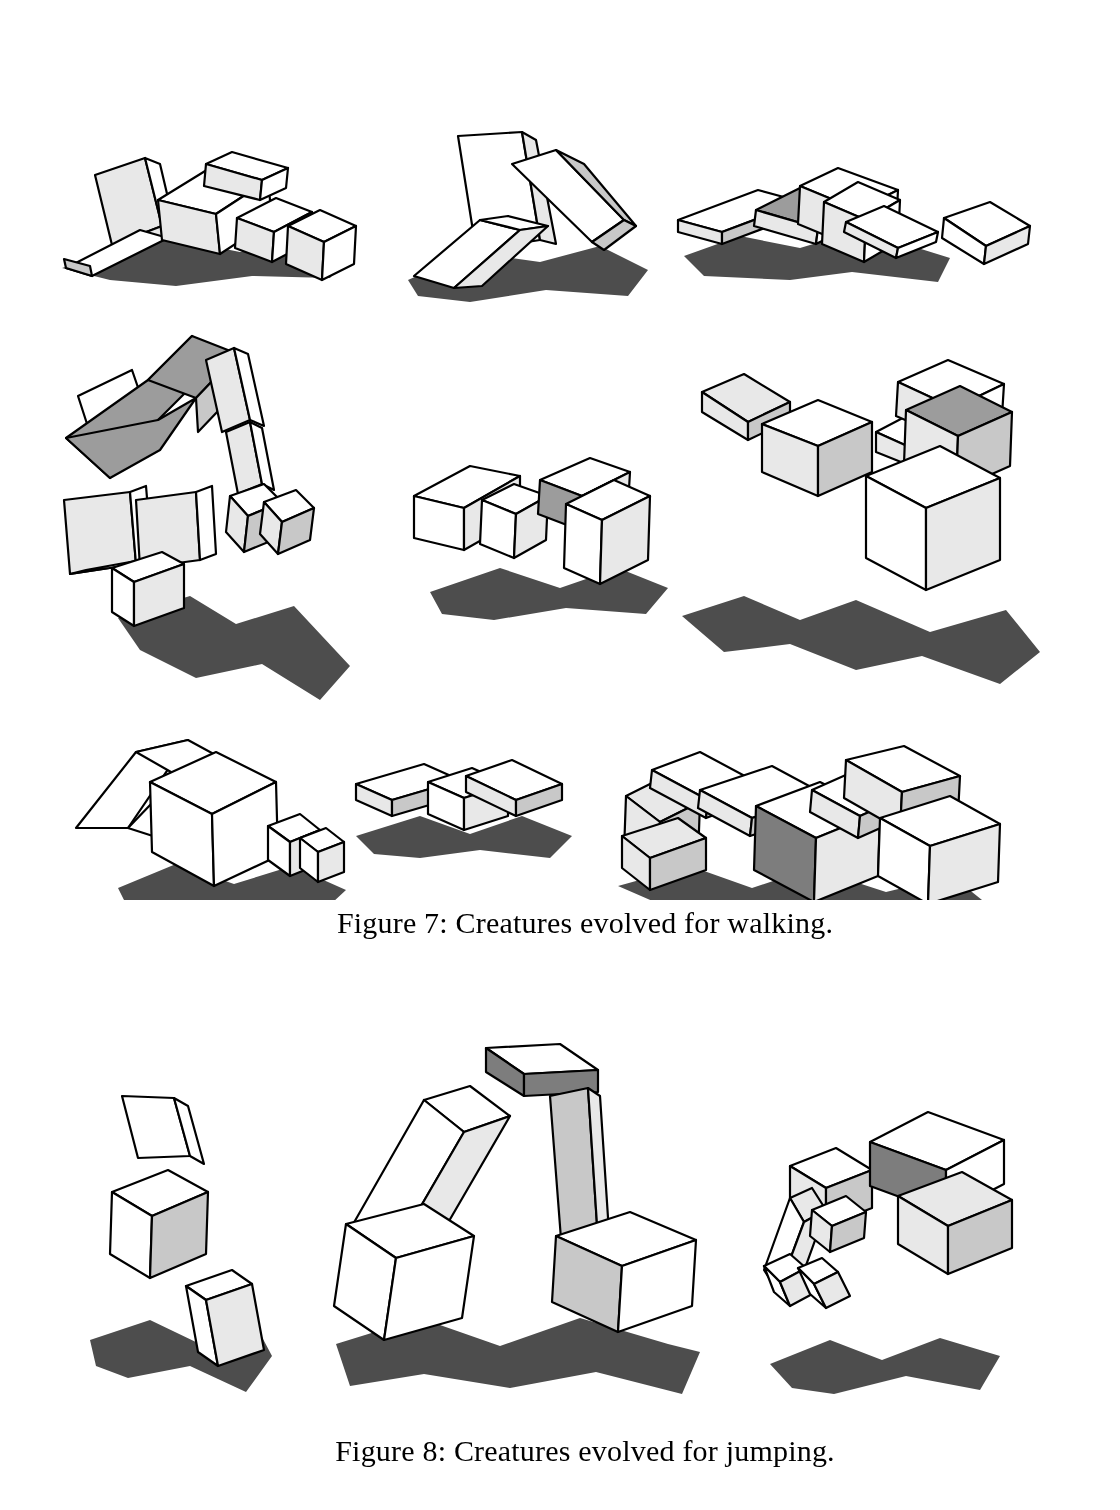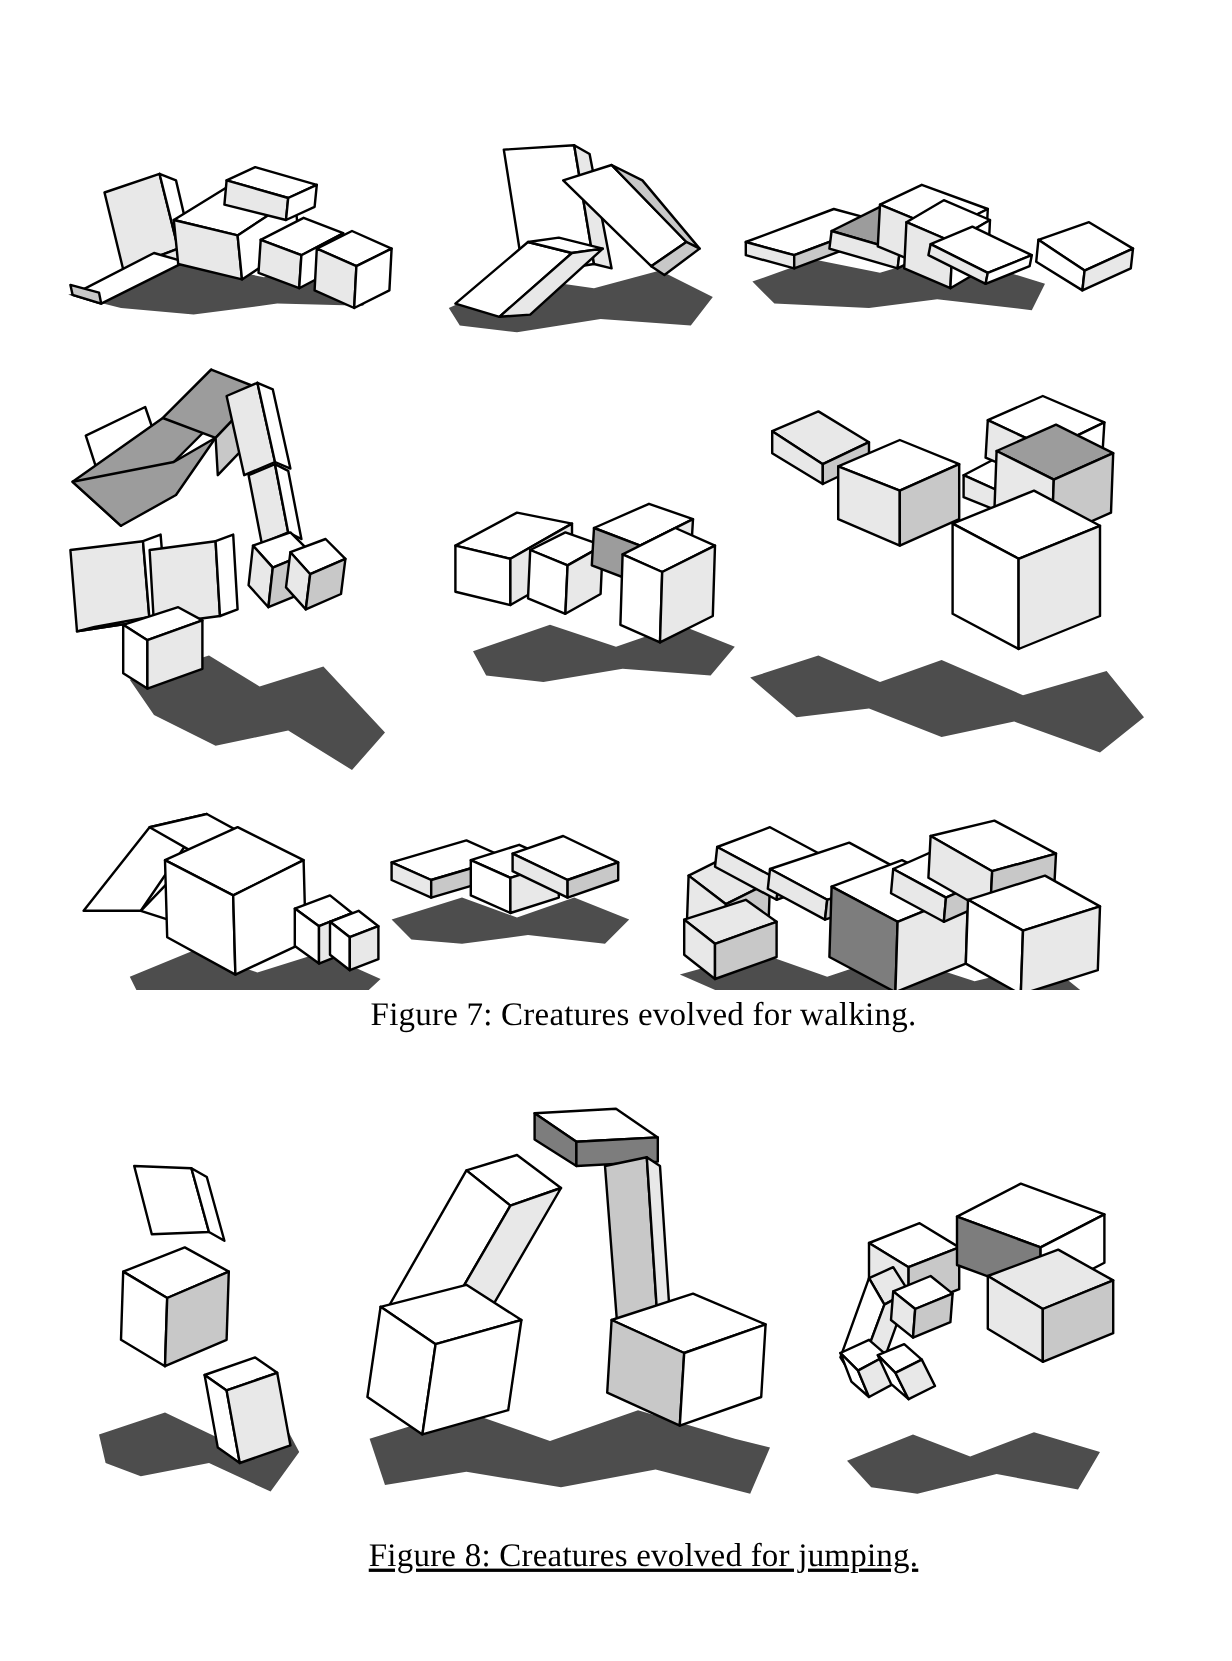--- a/index.html
+++ b/index.html
@@ -18,21 +18,21 @@
   .page {
     position: absolute;
     inset: 0;
   }
   .figure-block {
     position: absolute;
     left: 0;
     width: 1120px;
   }
   #figure7 { top: 40px; height: 920px; }
-  #figure8 { top: 964px; height: 500px; text-decoration: underline; }
+  #figure8 { top: 1000px; height: 500px; }
   .figure-canvas {
     position: relative;
     width: 1120px;
     display: block;
   }
   #fig7-canvas { height: 860px; }
   #fig8-canvas { height: 420px; }
   .figure-caption {
     position: relative;
     text-align: center;

